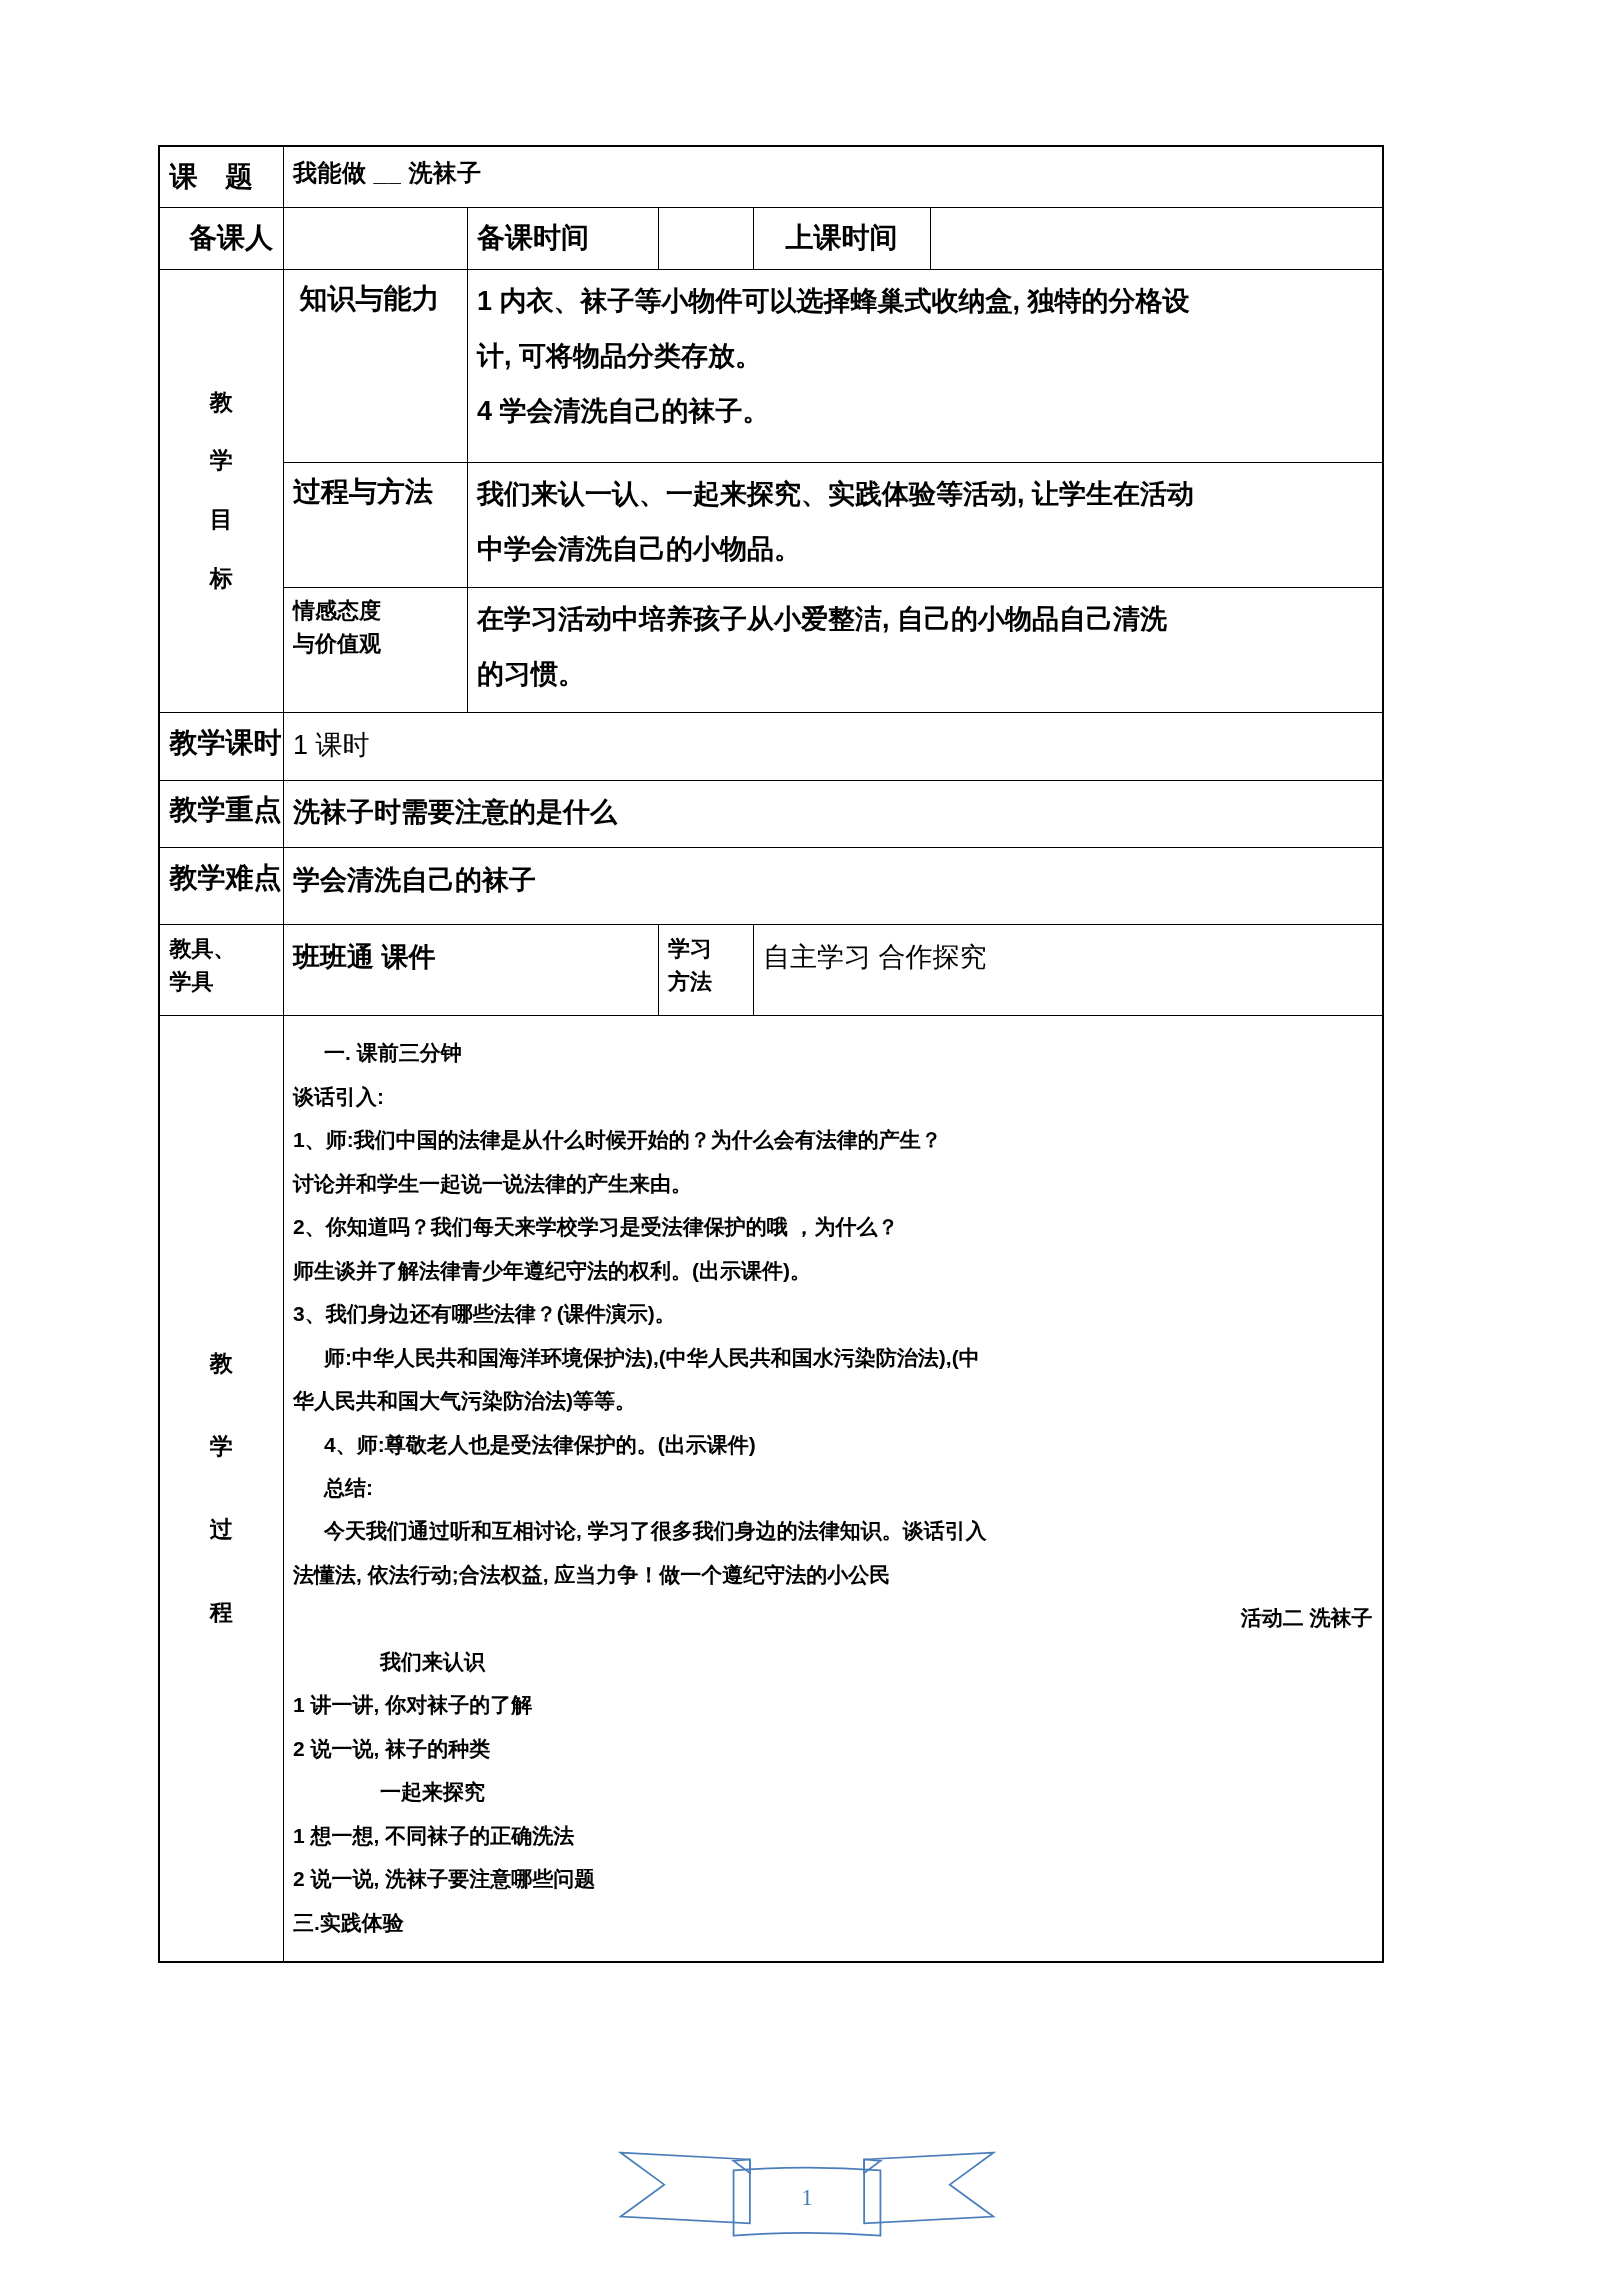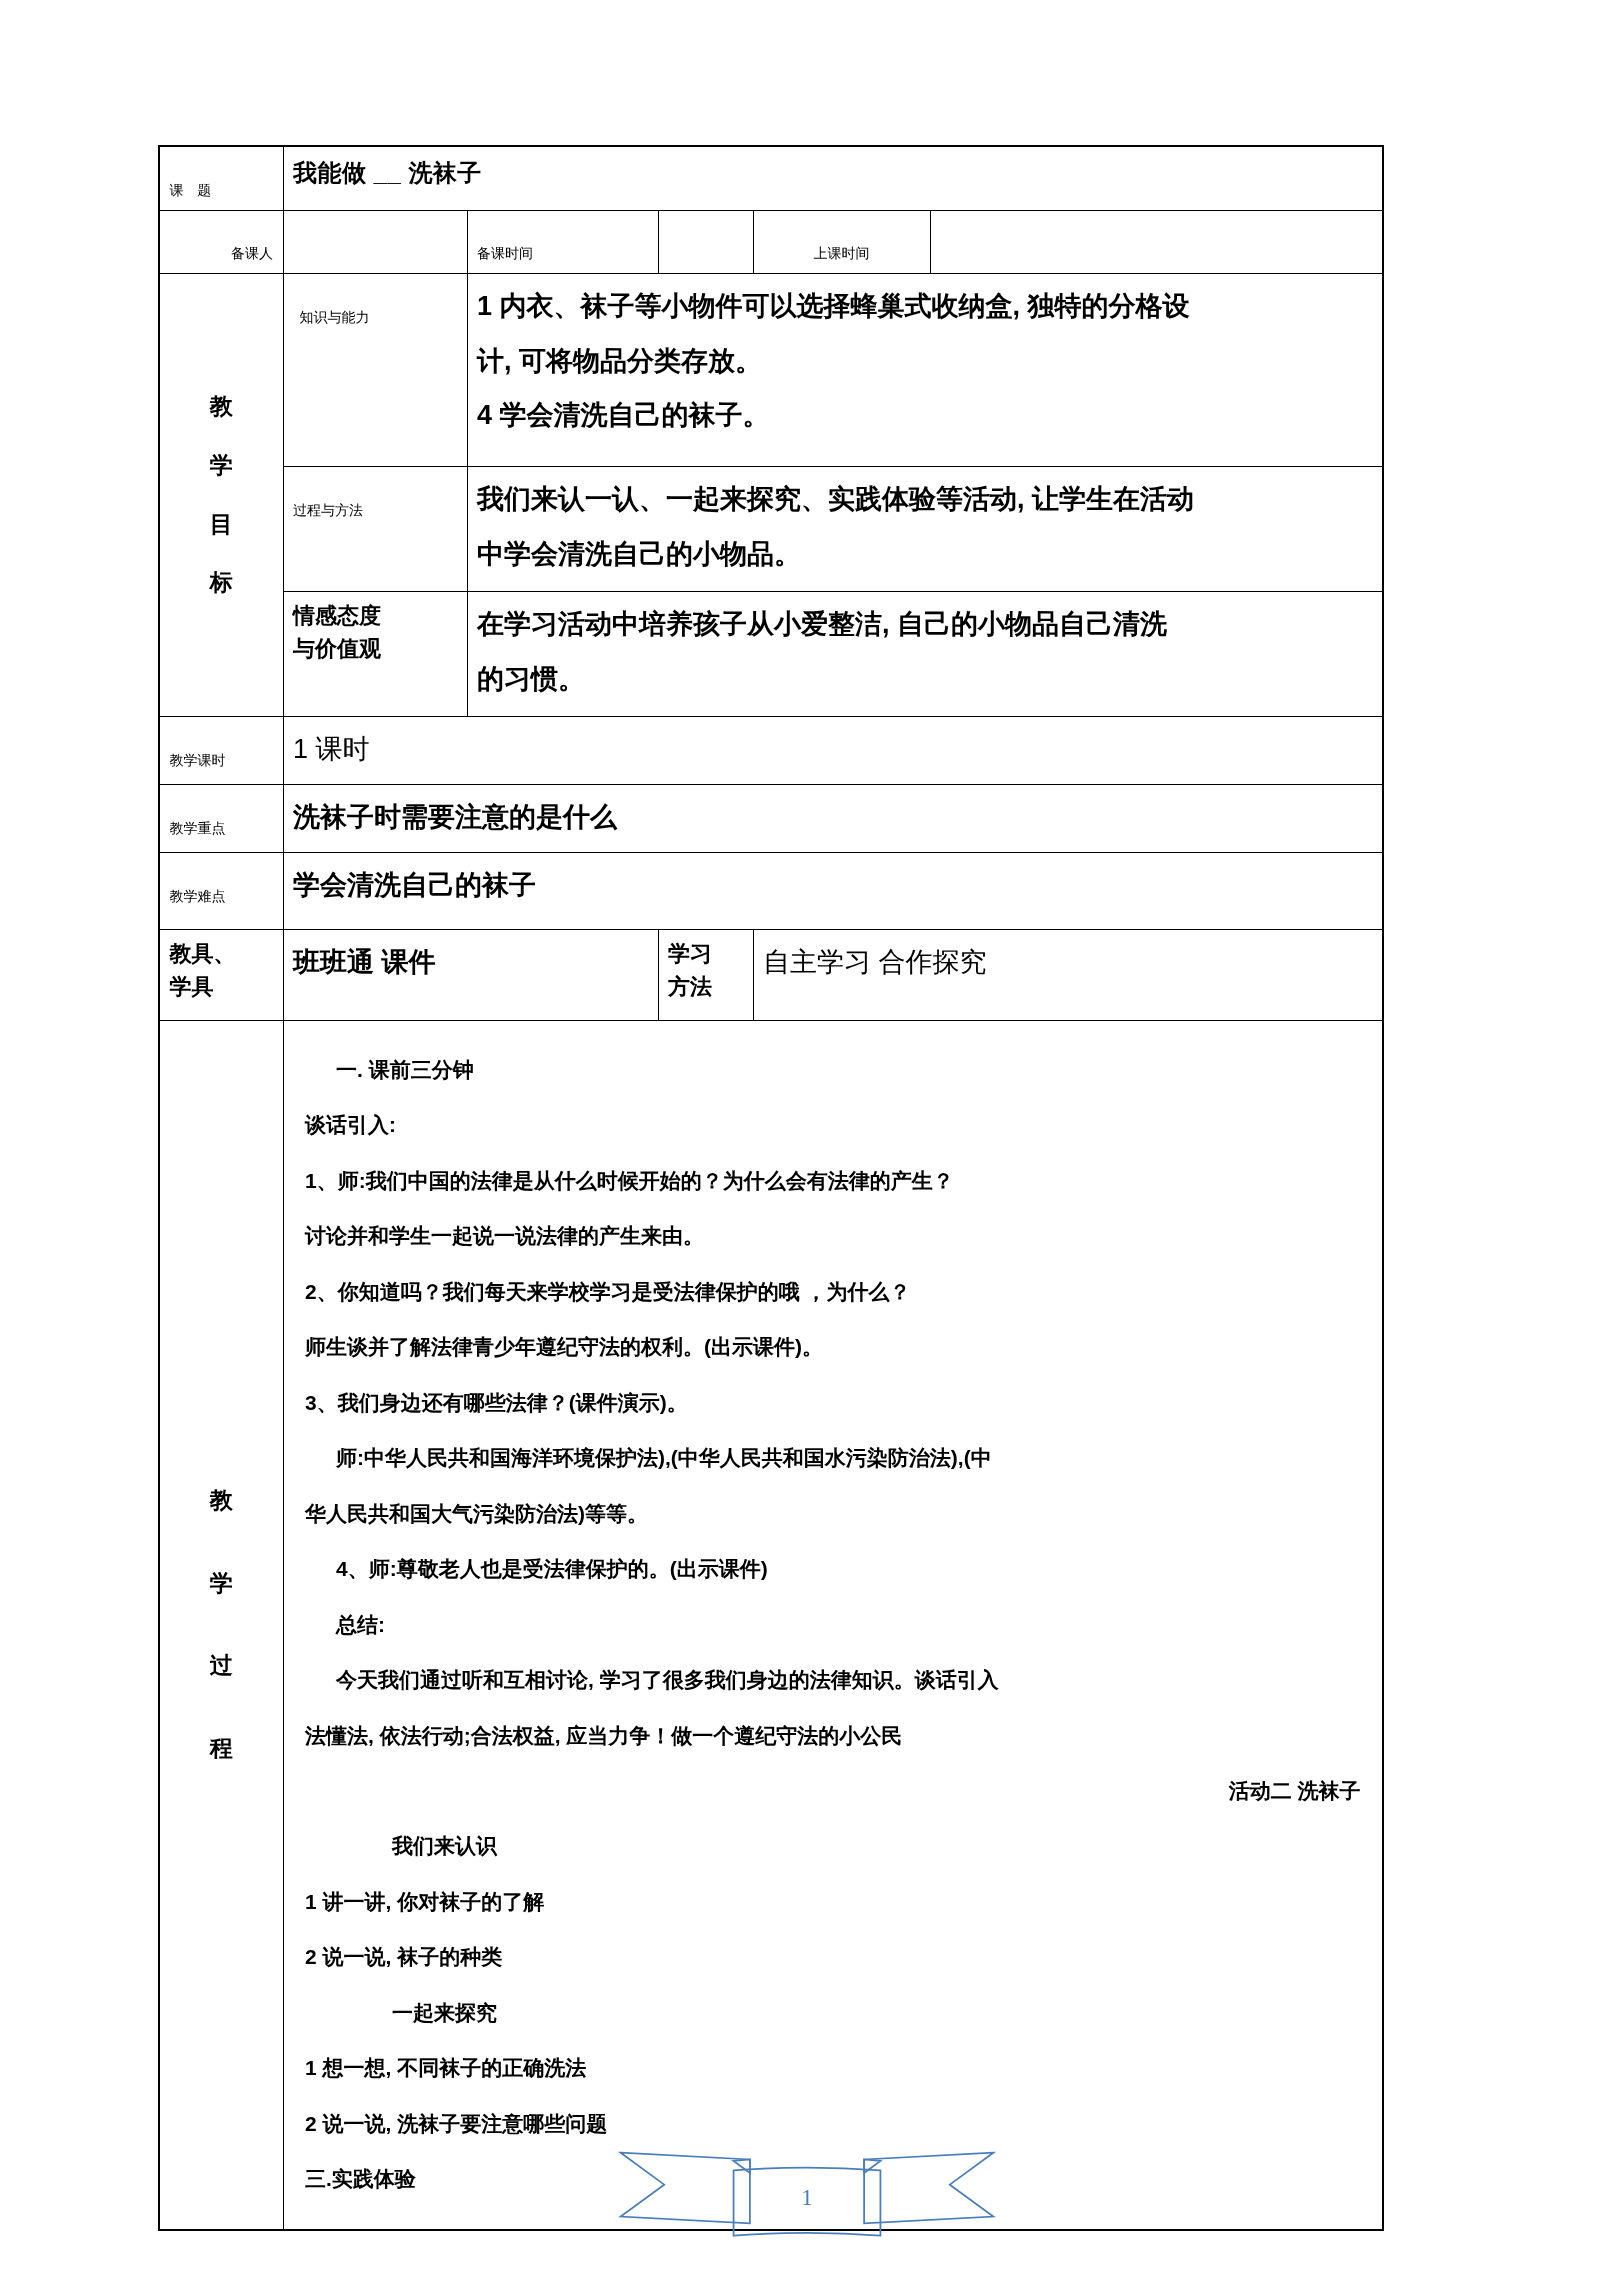--- a/index.html
+++ b/index.html
@@ -44,24 +44,23 @@
     line-height: 1.62;
     font-weight: 700;
   }
 
   
   table.lesson {
     border: 2px solid #000;
   }
 
   .lbl {
-    font-weight: 400;
-    font-size: 14px;
+    font-weight: 700;
+    font-size: 28px;
     white-space: nowrap;
-    margin-top: 25px;
   }
 
   .lbl-sp {
     letter-spacing: 0.35em;
   }
 
   .title-cell {
     font-weight: 700;
     font-size: 24px;
     letter-spacing: 0.02em;
@@ -84,21 +83,21 @@
 
   .body-text p {
     margin: 0 0 2.7px 0;
   }
 
   .proc {
     font-weight: 700;
     font-size: 21px;
     line-height: 2.07;
   }
-  .proc p { margin: 12px; }
+  .proc p { margin: 0; }
   .ind1 { padding-left: 31px; }
   .ind2 { padding-left: 63px; text-align: right; }
   .ind3 { padding-left: 87px; }
 
   .two-line-lbl {
     font-weight: 700;
     font-size: 22px;
     line-height: 1.5;
   }
   .two-line-lbl span { display: block; }

